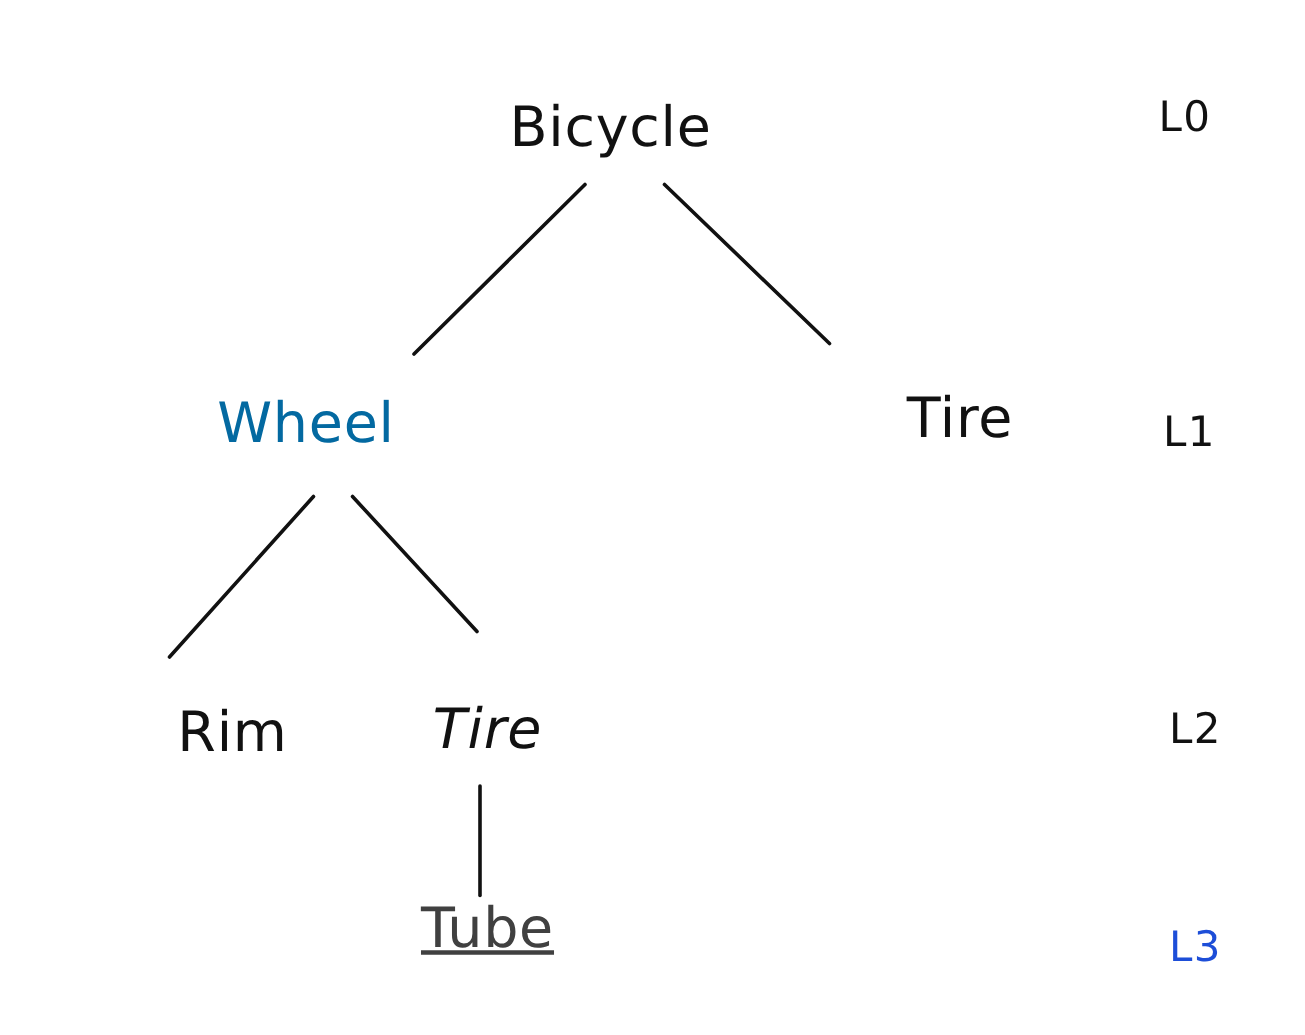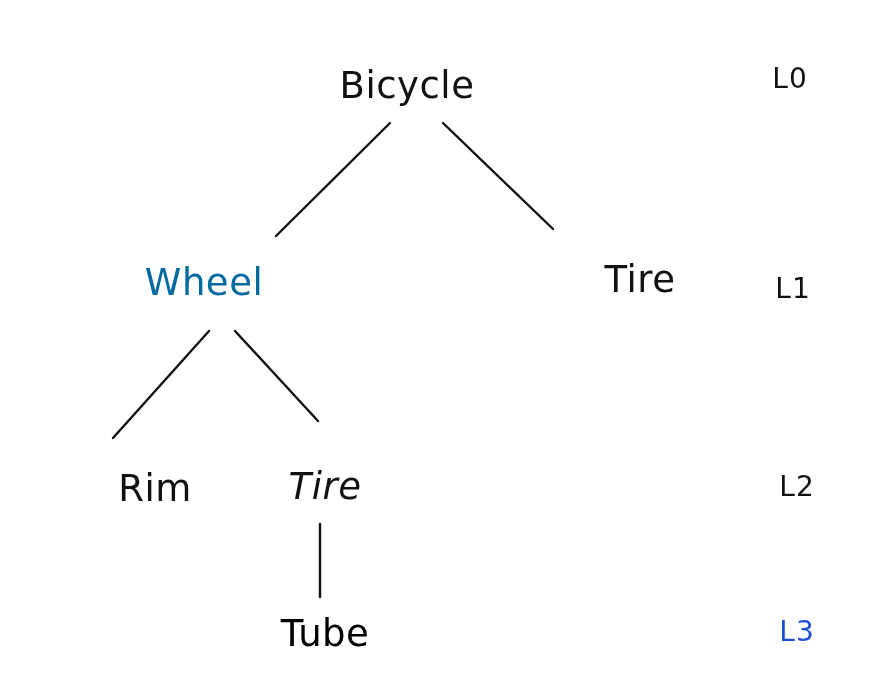--- a/index.html
+++ b/index.html
@@ -58,21 +58,21 @@
       <line x1="235" y1="331" x2="318" y2="421" stroke="#111111" stroke-width="2.4" stroke-linecap="round"></line>
       <line x1="320" y1="524" x2="320" y2="597" stroke="#111111" stroke-width="2.4" stroke-linecap="round"></line>
     </svg>
 
   <div id="node-layer">
       <div class="node-label" style="left: 407px; top: 85px; color: rgb(17, 17, 17);">Bicycle</div>
       <div class="node-label" style="left: 204px; top: 282px; color: #0369a1;">Wheel</div>
       <div class="node-label" style="left: 640px; top: 279px; color: rgb(17, 17, 17);">Tire</div>
       <div class="node-label" style="left: 126px; top: 488px; color: rgb(17, 17, 17); margin-left: 29px;">Rim</div>
       <div class="node-label" style="left: 325px; top: 486px; color: rgb(17, 17, 17); font-style: italic;">Tire</div>
-      <div class="node-label" style="left: 325px; top: 633px; color: #000000;">Tube</div>
+      <div class="node-label" style="left: 325px; top: 619px; color: #404040; text-decoration: underline;">Tube</div>
     </div>
   <div id="level-layer">
       <div class="level-label" style="left: 790px; top: 78px; color: rgb(17, 17, 17);">L0</div>
       <div class="level-label" style="left: 793px; top: 288px; color: rgb(17, 17, 17); text-align: center;">L1</div>
       <div class="level-label" style="left: 797px; top: 470px; color: rgb(17, 17, 17); margin-top: 16px;">L2</div>
       <div class="level-label" style="left: 797px; top: 631px; color: #1d4ed8;">L3</div>
     </div>
 
 </div>
 

